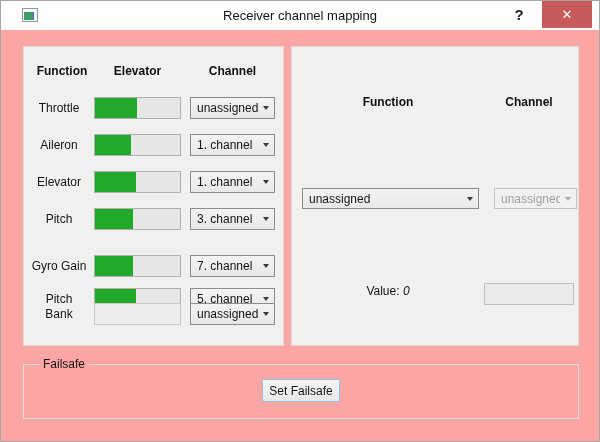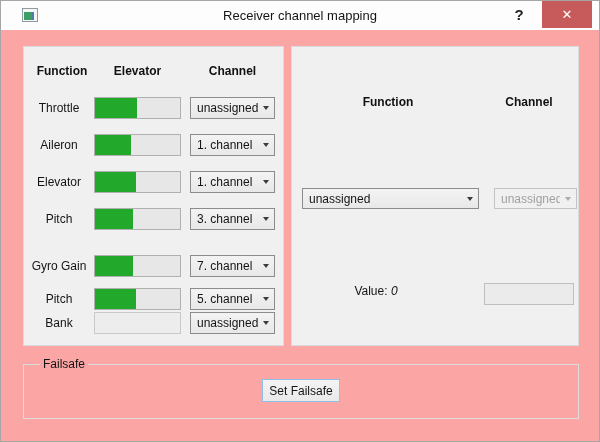--- a/index.html
+++ b/index.html
@@ -41,21 +41,21 @@
   .caret{position:absolute;right:5px;top:8px;width:0;height:0;
     border-left:3.5px solid transparent;border-right:3.5px solid transparent;
     border-top:4px solid #3c3c3c;}
   .combo.disabled{border-color:#c3c3c3;background:#f0f0f0;}
   .combo.disabled .combo-text{color:#a0a0a0;}
   .combo.disabled .caret{border-top-color:#ababab;}
   .left-combo{left:166px;top:0;width:85px;}
   
   .fn-combo{left:10px;top:141px;width:177px;height:21px;}
   .ch-combo{left:202px;top:141px;width:83px;height:21px;}
-  .value-label{position:absolute;left:24px;top:237px;width:120px;text-align:center;
+  .value-label{position:absolute;left:36px;top:237px;width:120px;text-align:center;
     font-size:12px;color:#141414;}
   .value-num{font-style:italic;}
   .value-field{position:absolute;left:192px;top:236px;width:90px;height:22px;
     border:1px solid #bfbfbf;background:#ebebeb;}
   
   .failsafe{position:absolute;left:22px;top:356px;width:556px;height:62px;
     border:1px solid #dcdcdc;margin:0;padding:0;}
   .failsafe legend{font-size:12px;color:#141414;margin-left:16px;padding:0 3px;}
   .set-failsafe{display:block;margin:8px auto 0 auto;width:78px;height:23px;
     font-size:12px;color:#141414;border:1px solid #8fc0e8;
@@ -140,21 +140,21 @@
       <span class="flabel">Pitch</span>
       <div class="indicator">
         <div class="fill" style="width: 48%;"></div>
       </div>
       <div class="combo left-combo">
         <span class="combo-text">5. channel</span>
         <span class="caret"></span>
       </div>
     </div>
 
-    <div class="row" style="top:265px;">
+    <div class="row" style="top:256px;">
       <span class="flabel">Bank</span>
       <div class="indicator disabled">
         <div class="fill" style="width: 0%;"></div>
       </div>
       <div class="combo left-combo">
         <span class="combo-text">unassigned</span>
         <span class="caret"></span>
       </div>
     </div>
   </div>

